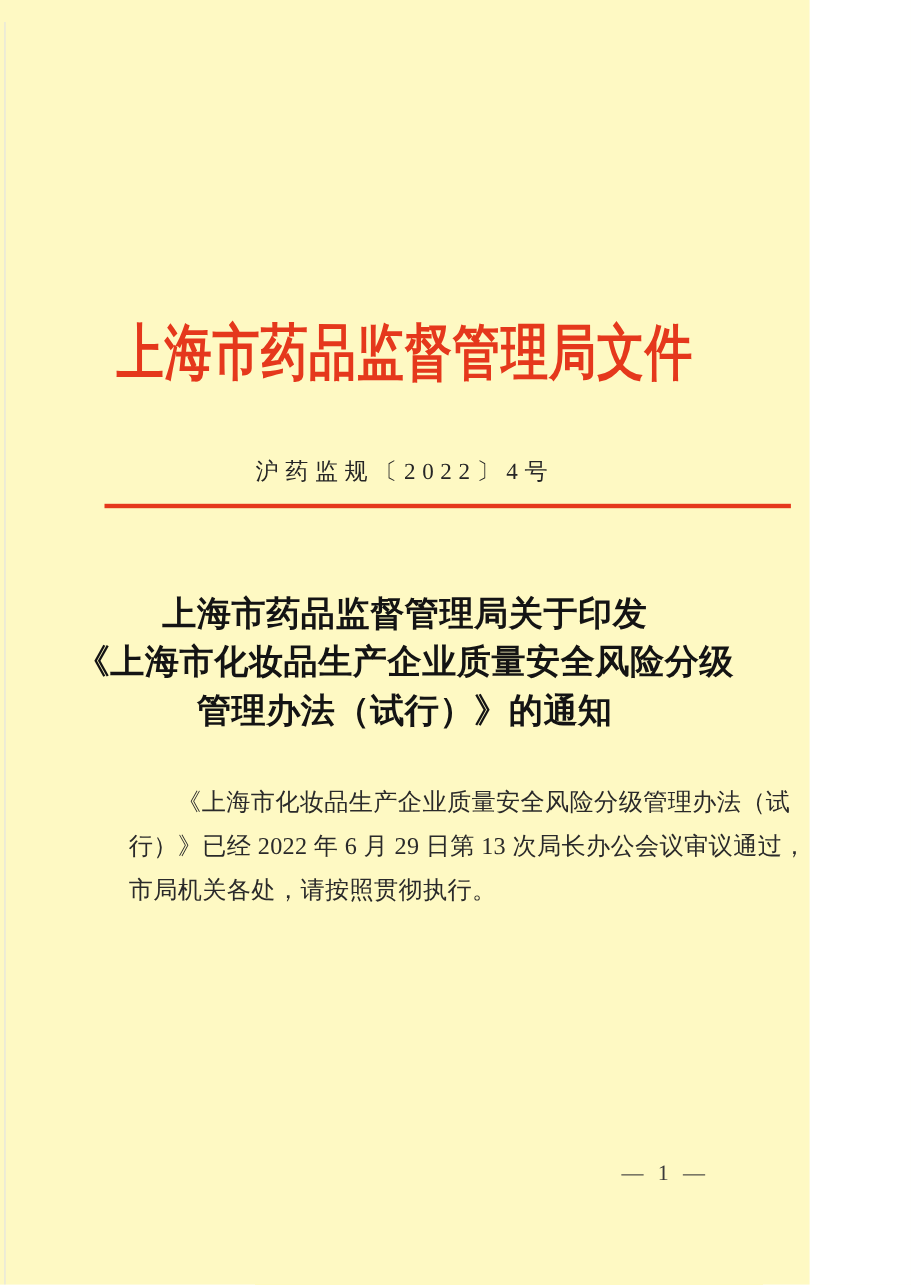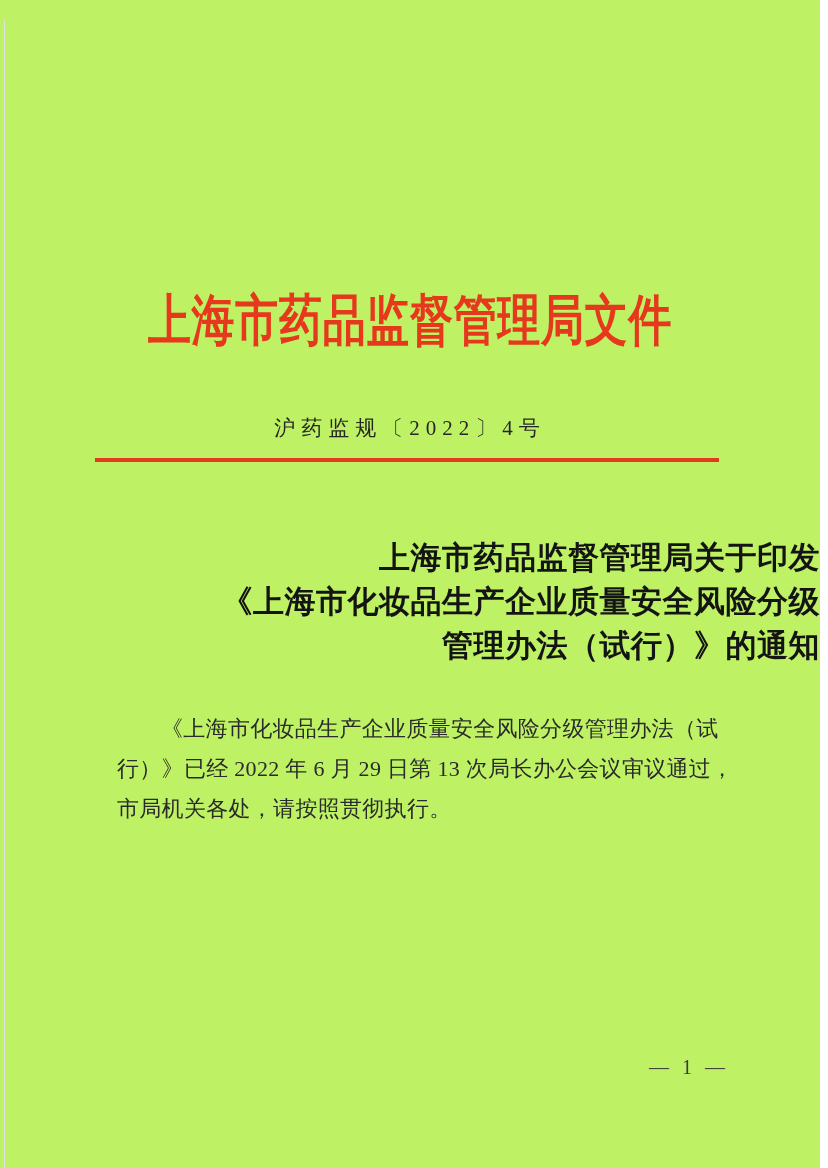--- a/index.html
+++ b/index.html
@@ -2,23 +2,23 @@
 <html><head>
 <meta charset="utf-8">
 <style>
   html, body {
     margin: 0;
     padding: 0;
     background: #ffffff;
   }
   .page {
     position: relative;
-    width: 820px;
+    width: 736px;
     height: 1168px;
-    background: #bef264;
+    background: #fef9c3;
     overflow: hidden;
     font-family: "Liberation Serif", "DejaVu Serif", serif;
     color: #1c1c1c;
   }
   
   .scan-edge {
     position: absolute;
     left: 4px;
     top: 20px;
     bottom: 0;
@@ -72,21 +72,21 @@
     top: 536px;
     left: 0;
     width: 100%;
     text-align: center;
     font-size: 31px;
     line-height: 44px;
     font-weight: bold;
     color: #141414;
     letter-spacing: 0.5px;
   }
-  .doc-title .t-line { white-space: nowrap; text-align: right; }
+  .doc-title .t-line { white-space: nowrap; }
   
   .doc-body {
     position: absolute;
     top: 703px;
     left: 117px;
     right: 88px;
     font-size: 22px;
     line-height: 40px;
     color: #2a2a2a;
     letter-spacing: 0.3px;

